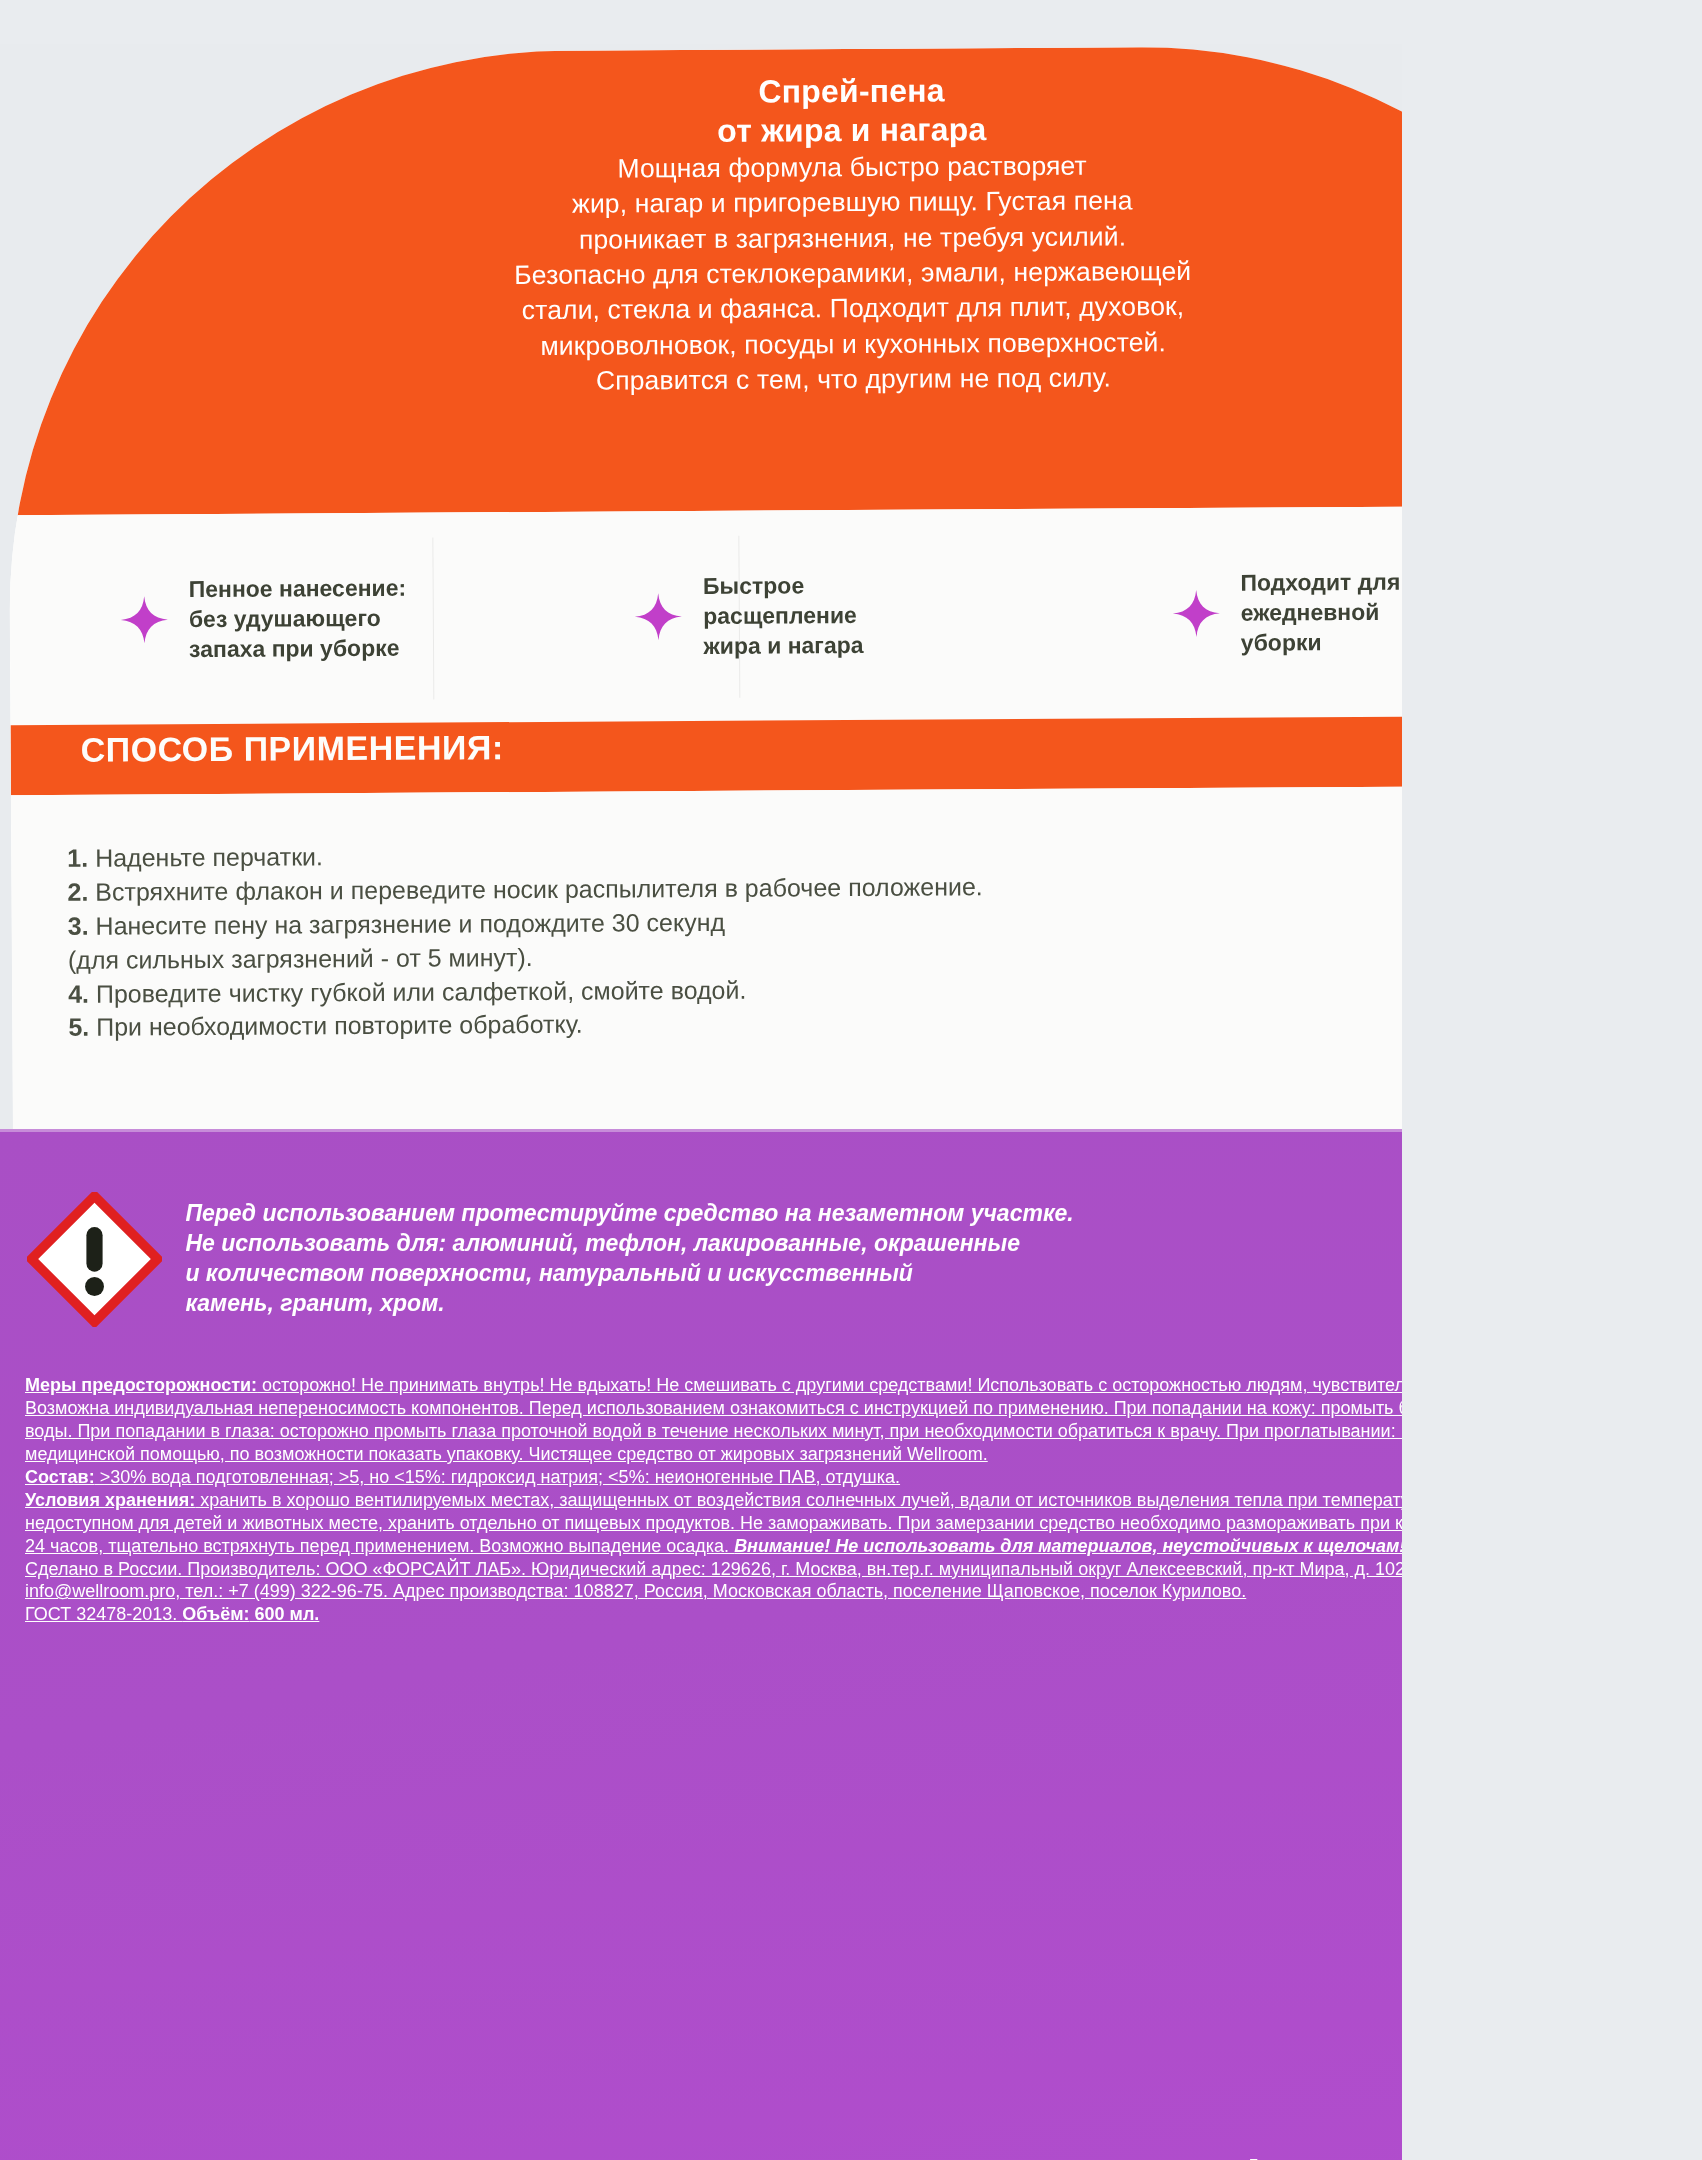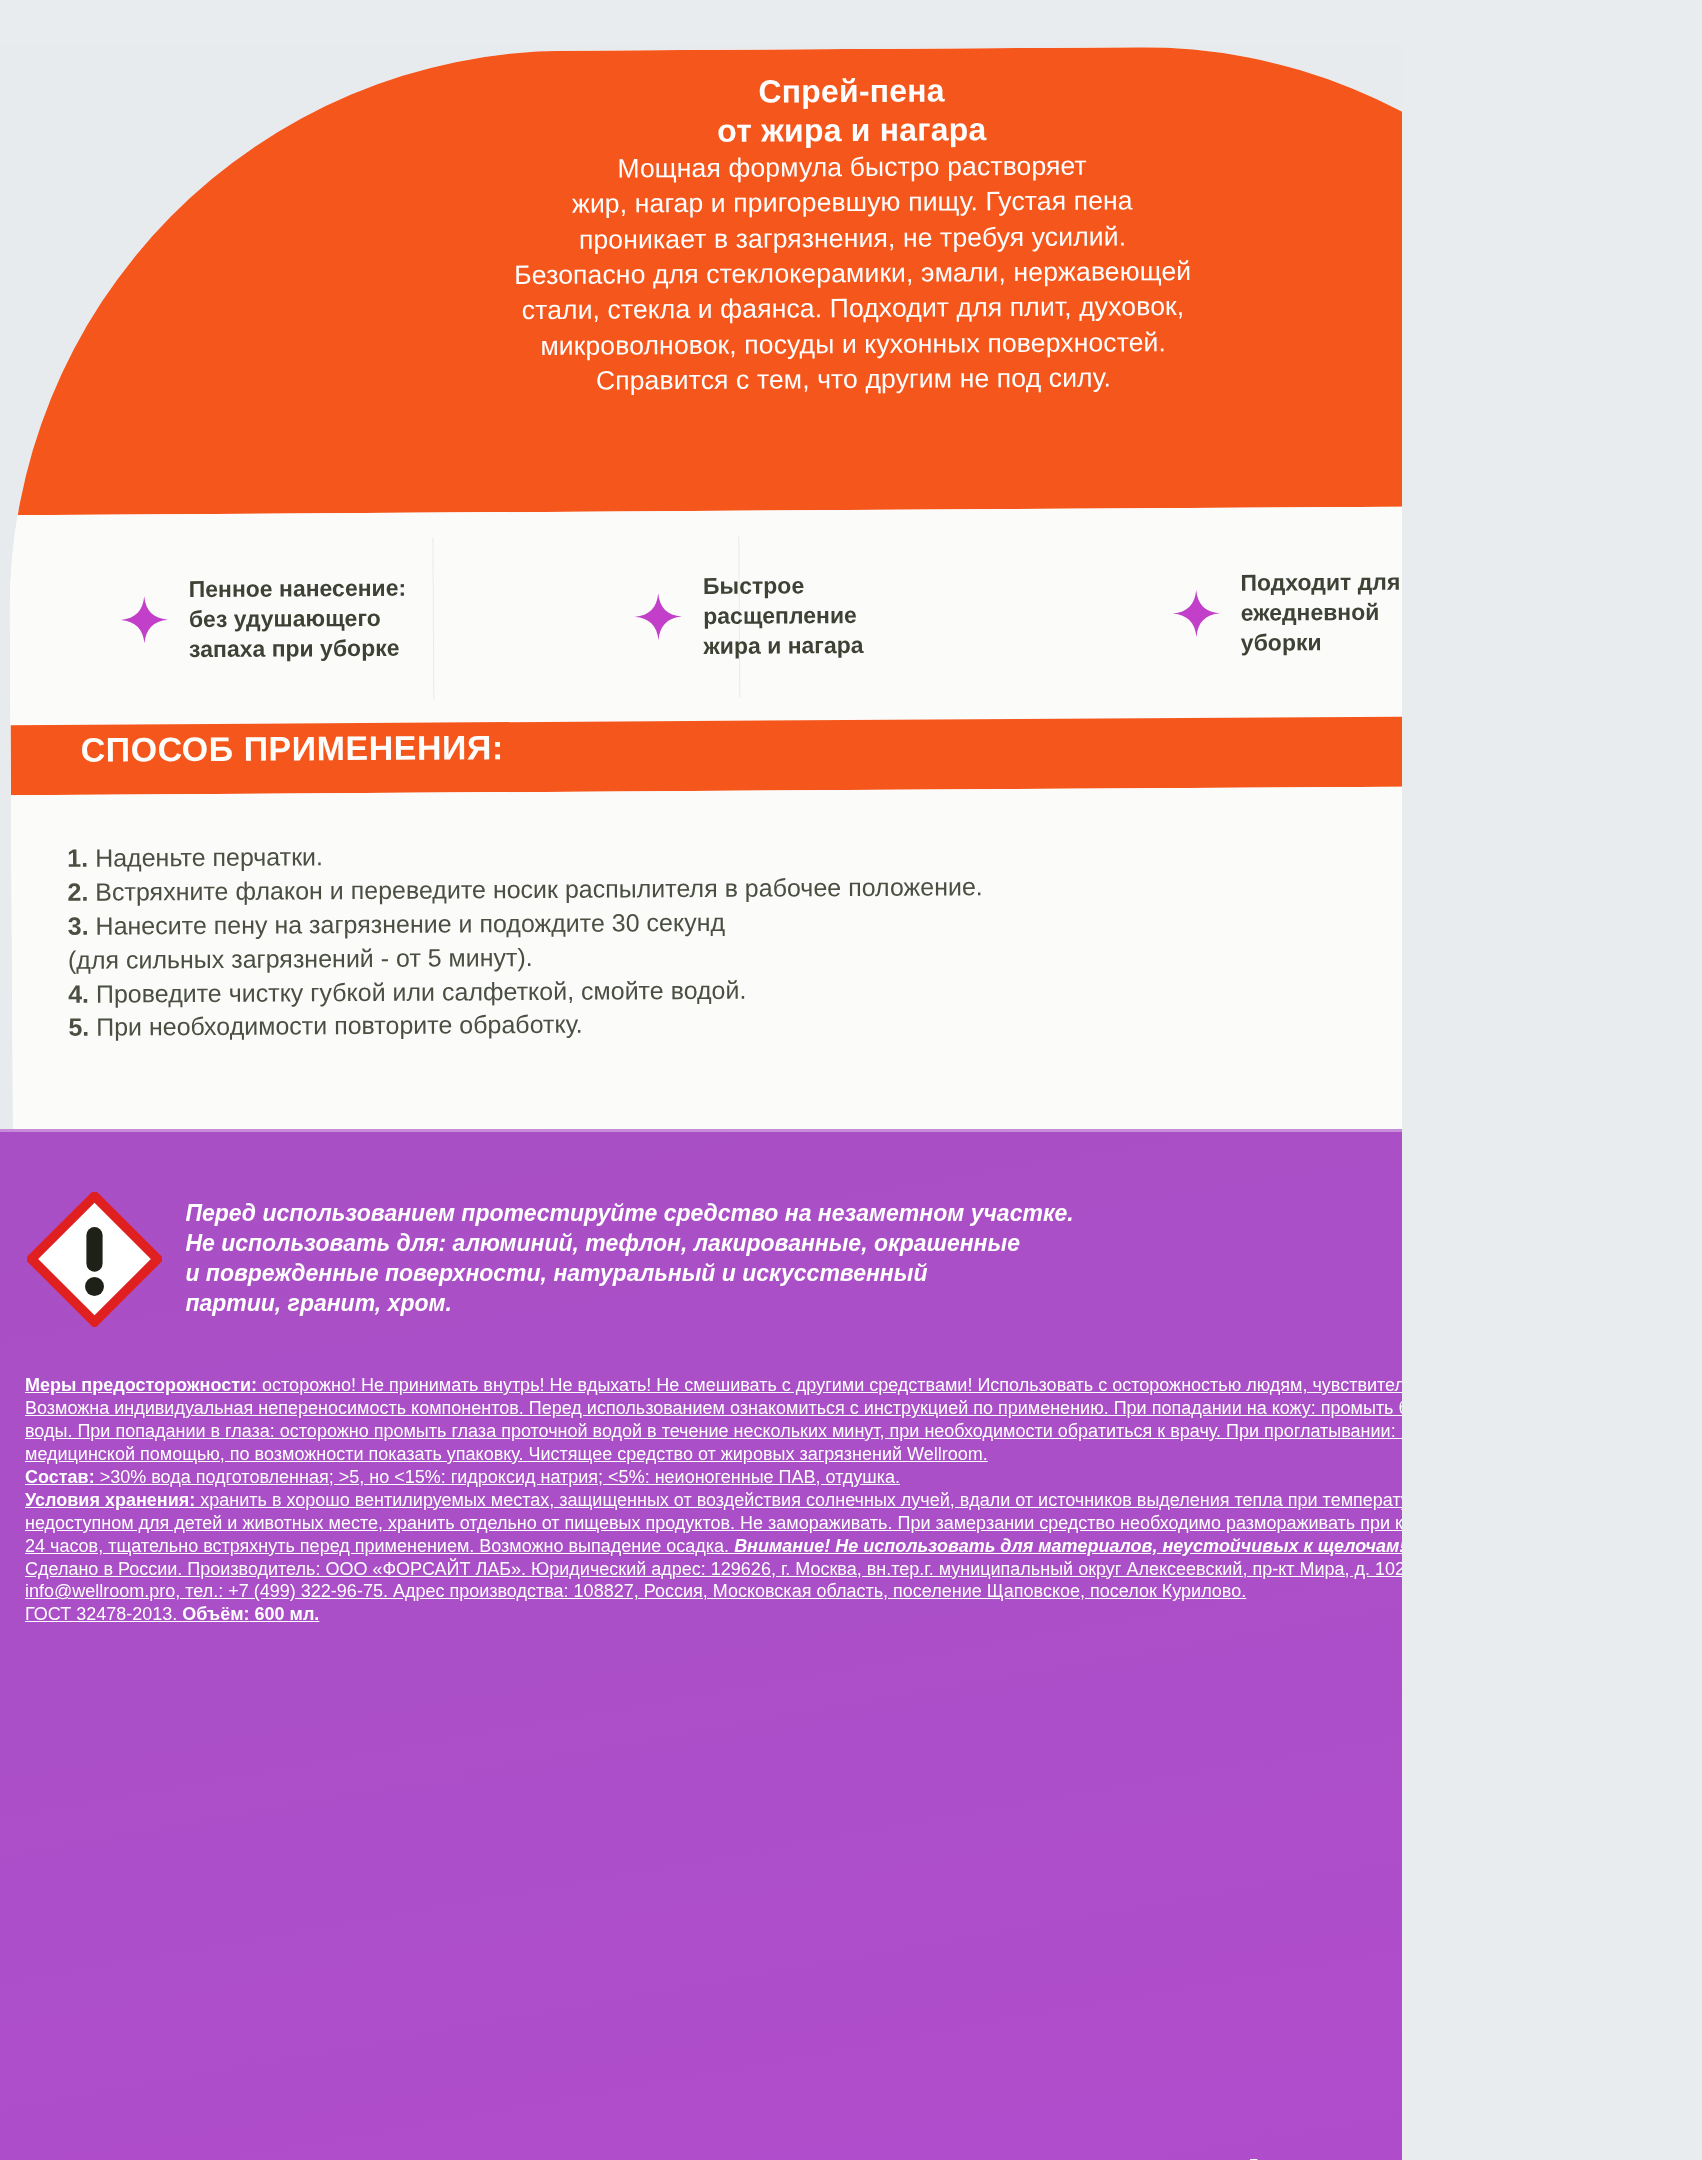--- a/index.html
+++ b/index.html
@@ -278,22 +278,22 @@
 
     <div class="warn-row">
       <svg class="hazard" viewBox="0 0 100 100">
         <rect x="50" y="3" width="66" height="66" transform="rotate(45 50 3)" fill="#ffffff" stroke="#e02020" stroke-width="7"></rect>
         <rect x="44" y="26" width="12" height="33" rx="6" fill="#1d2118"></rect>
         <circle cx="50" cy="70" r="7" fill="#1d2118"></circle>
       </svg>
       <div class="warn-text">
         <div>Перед использованием протестируйте средство на незаметном участке.</div>
         <div>Не использовать для: алюминий, тефлон, лакированные, окрашенные</div>
-        <div>и поврежденные поверхности, натуральный и искусственный</div>
-        <div>партии, гранит, хром.</div>
+        <div>и количеством поверхности, натуральный и искусственный</div>
+        <div>камень, гранит, хром.</div>
       </div>
     </div>
 
     <div class="fine">
       <p><b>Меры предосторожности:</b><span> осторожно! Не принимать внутрь! Не вдыхать! Не смешивать с другими средствами! Использовать с осторожностью людям, чувствительным к компонентам средства. Возможна индивидуальная непереносимость компонентов. Перед использованием ознакомиться с инструкцией по применению. При попадании на кожу: промыть большим количеством проточной воды. При попадании в глаза: осторожно промыть глаза проточной водой в течение нескольких минут, при необходимости обратиться к врачу. При проглатывании: немедленно обратиться за медицинской помощью, по возможности показать упаковку. Чистящее средство от жировых загрязнений Wellroom.</span></p>
       <p><b>Состав:</b><span> &gt;30% вода подготовленная; &gt;5, но &lt;15%: гидроксид натрия; &lt;5%: неионогенные ПАВ, отдушка.</span></p>
       <p><b>Условия хранения:</b><span> хранить в хорошо вентилируемых местах, защищенных от воздействия солнечных лучей, вдали от источников выделения тепла при температуре от 0°С до +30°С. Хранить в недоступном для детей и животных месте, хранить отдельно от пищевых продуктов. Не замораживать. При замерзании средство необходимо размораживать при комнатной температуре не менее 24 часов, тщательно встряхнуть перед применением. Возможно выпадение осадка. </span><i>Внимание! Не использовать для материалов, неустойчивых к щелочам!</i></p>
       <p>Сделано в России. Производитель: ООО «ФОРСАЙТ ЛАБ». Юридический адрес: 129626, г. Москва, вн.тер.г. муниципальный округ Алексеевский, пр-кт Мира, д. 102, стр. 25, ком. 200. E-mail: info@wellroom.pro, тел.: +7 (499) 322-96-75. Адрес производства: 108827, Россия, Московская область, поселение Щаповское, поселок Курилово.</p>
       <p><span>ГОСТ 32478-2013. </span><b>Объём:</b><b> 600 мл.</b></p>
     </div>

